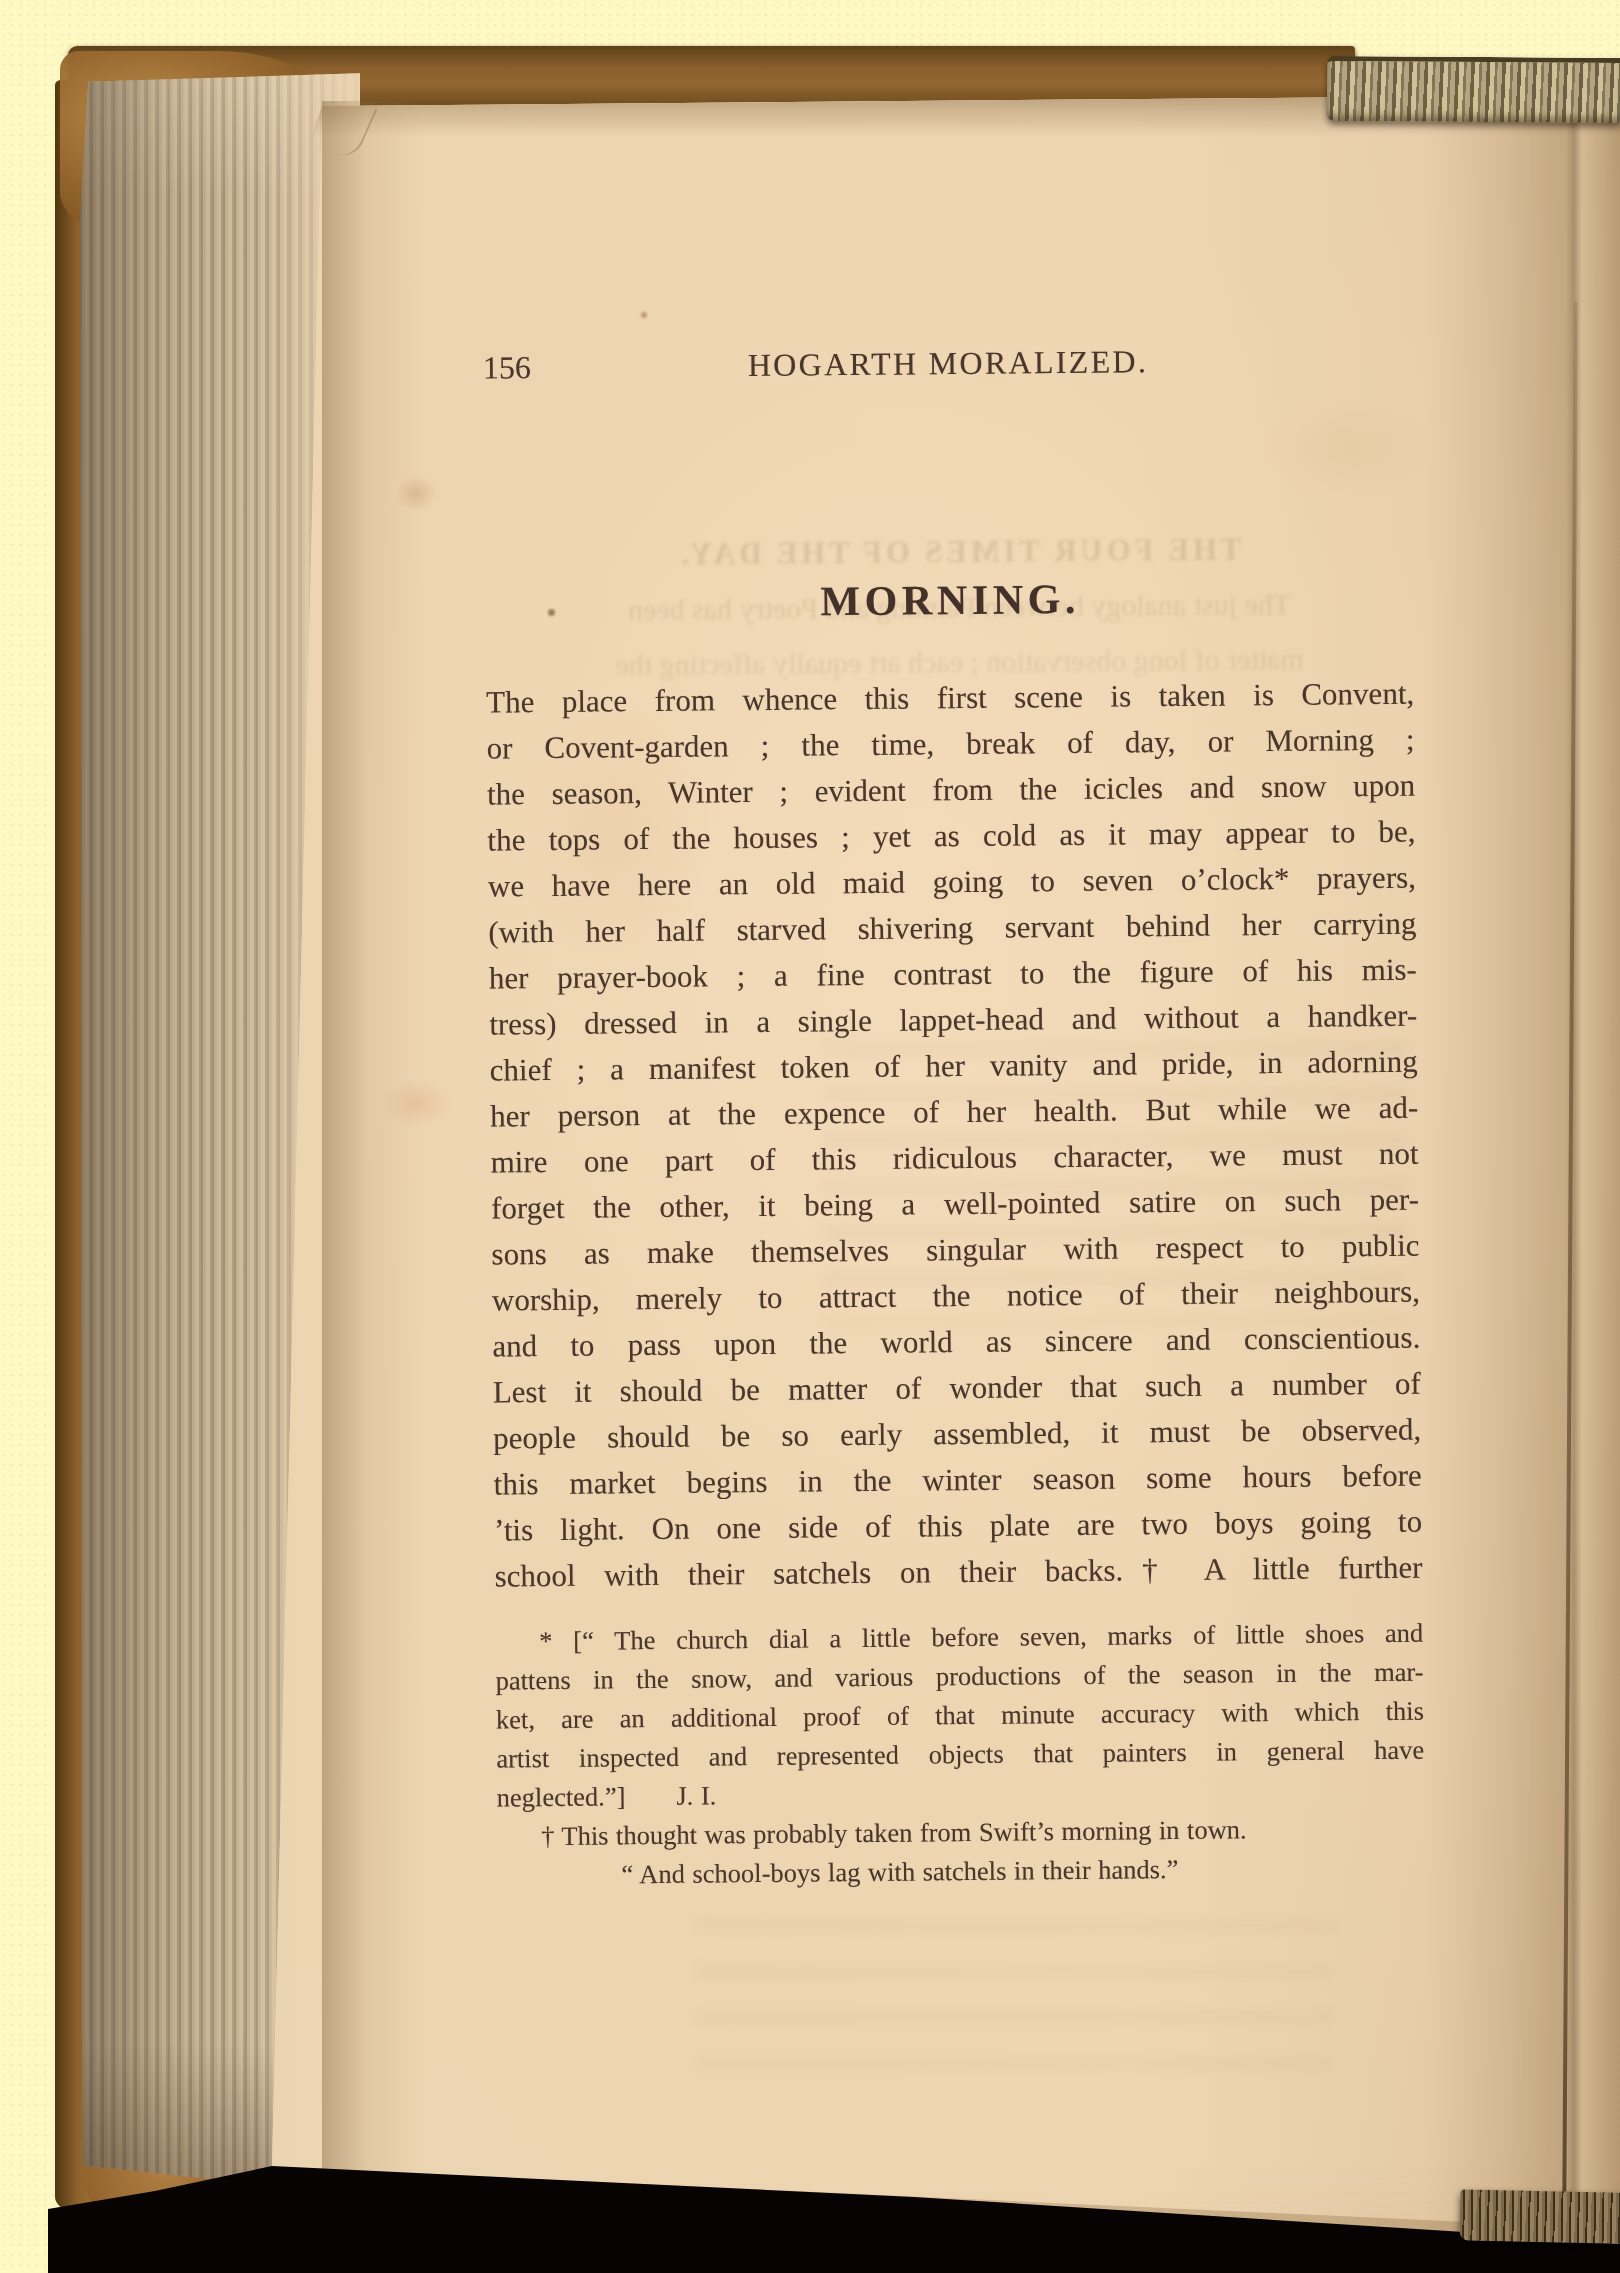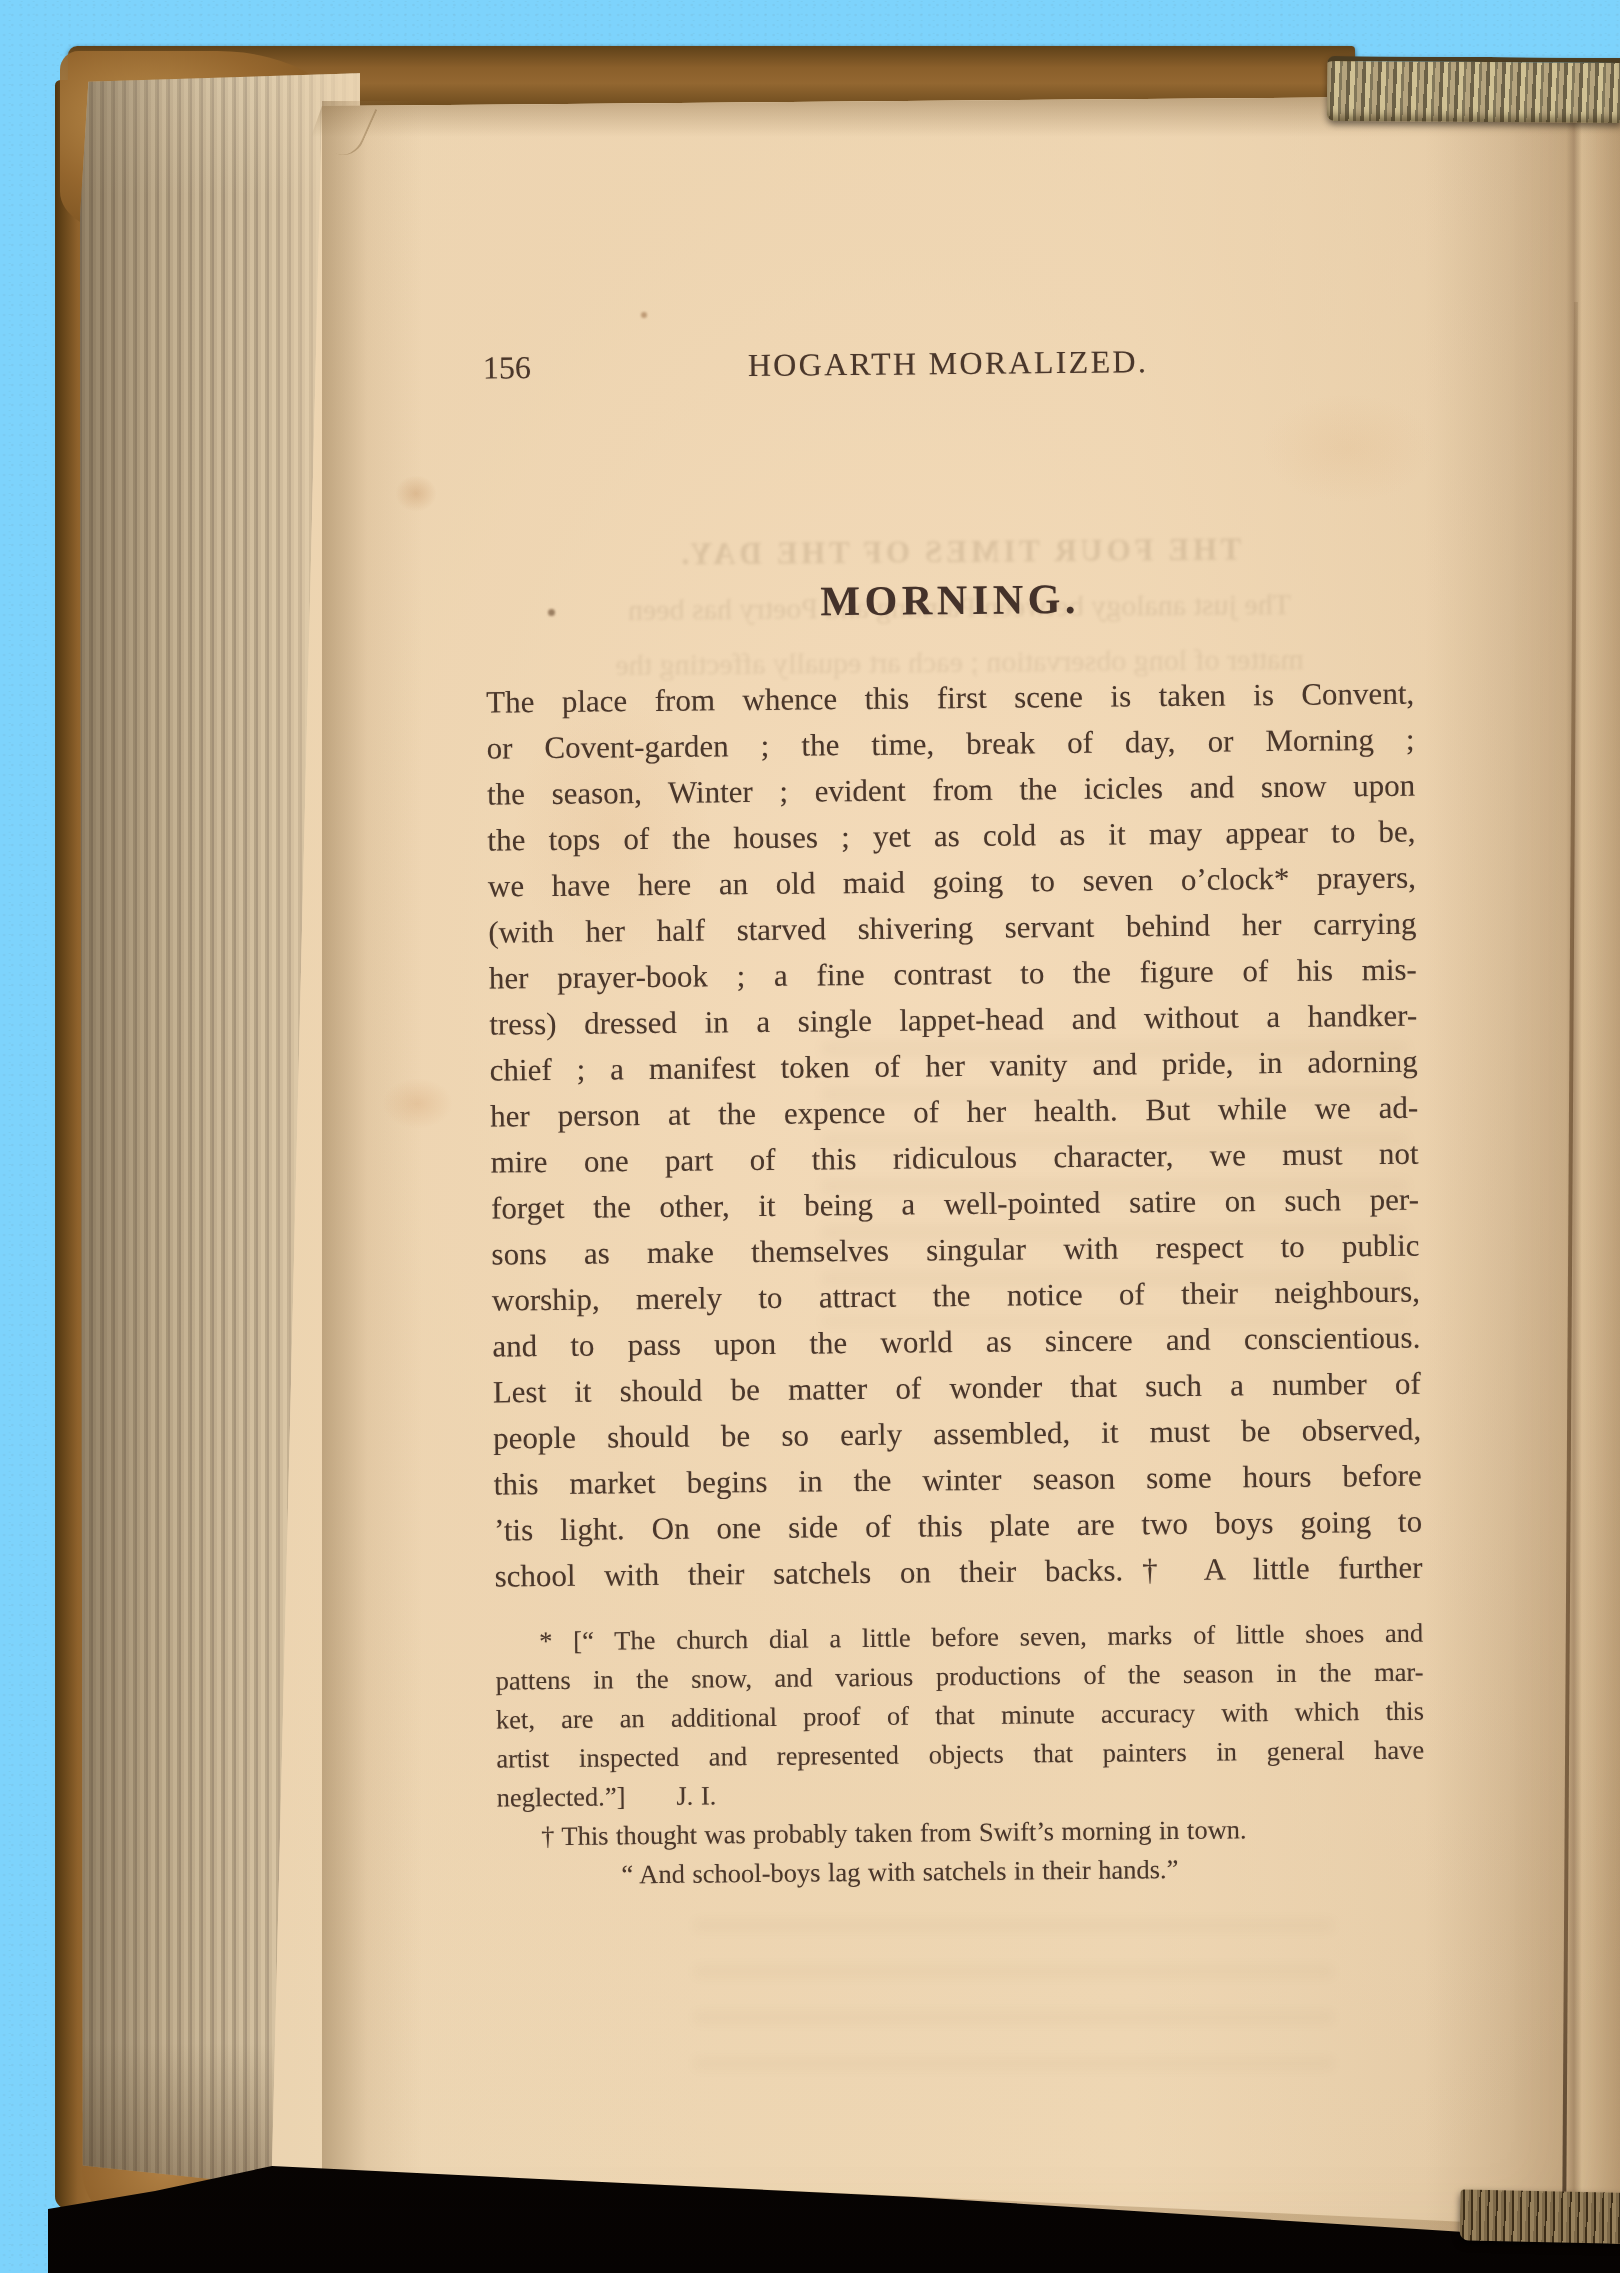--- a/index.html
+++ b/index.html
@@ -1,18 +1,18 @@
 <!DOCTYPE html>
 <html style="font-size:14.6px"><head>
 <meta charset="utf-8">
 <style>
   html,body{margin:0;padding:0;background:#000;}
   .scene{
     position:relative;width:1621px;height:2273px;overflow:hidden;
-    background:#7dd3fc;
+    background:#fef9c3;
     font-family:"Liberation Serif", serif;
   }
   .scene .speckle{
     position:absolute;inset:0;
     background-image:radial-gradient(rgba(110,130,140,.10) 0.9px, transparent 1.3px),
                      radial-gradient(rgba(80,100,90,.08) 0.9px, transparent 1.2px);
     background-size:8.2px 10px,12px 6.4px;background-position:0 0,3.7px 4.6px;
   }
   
   .cover-top{

